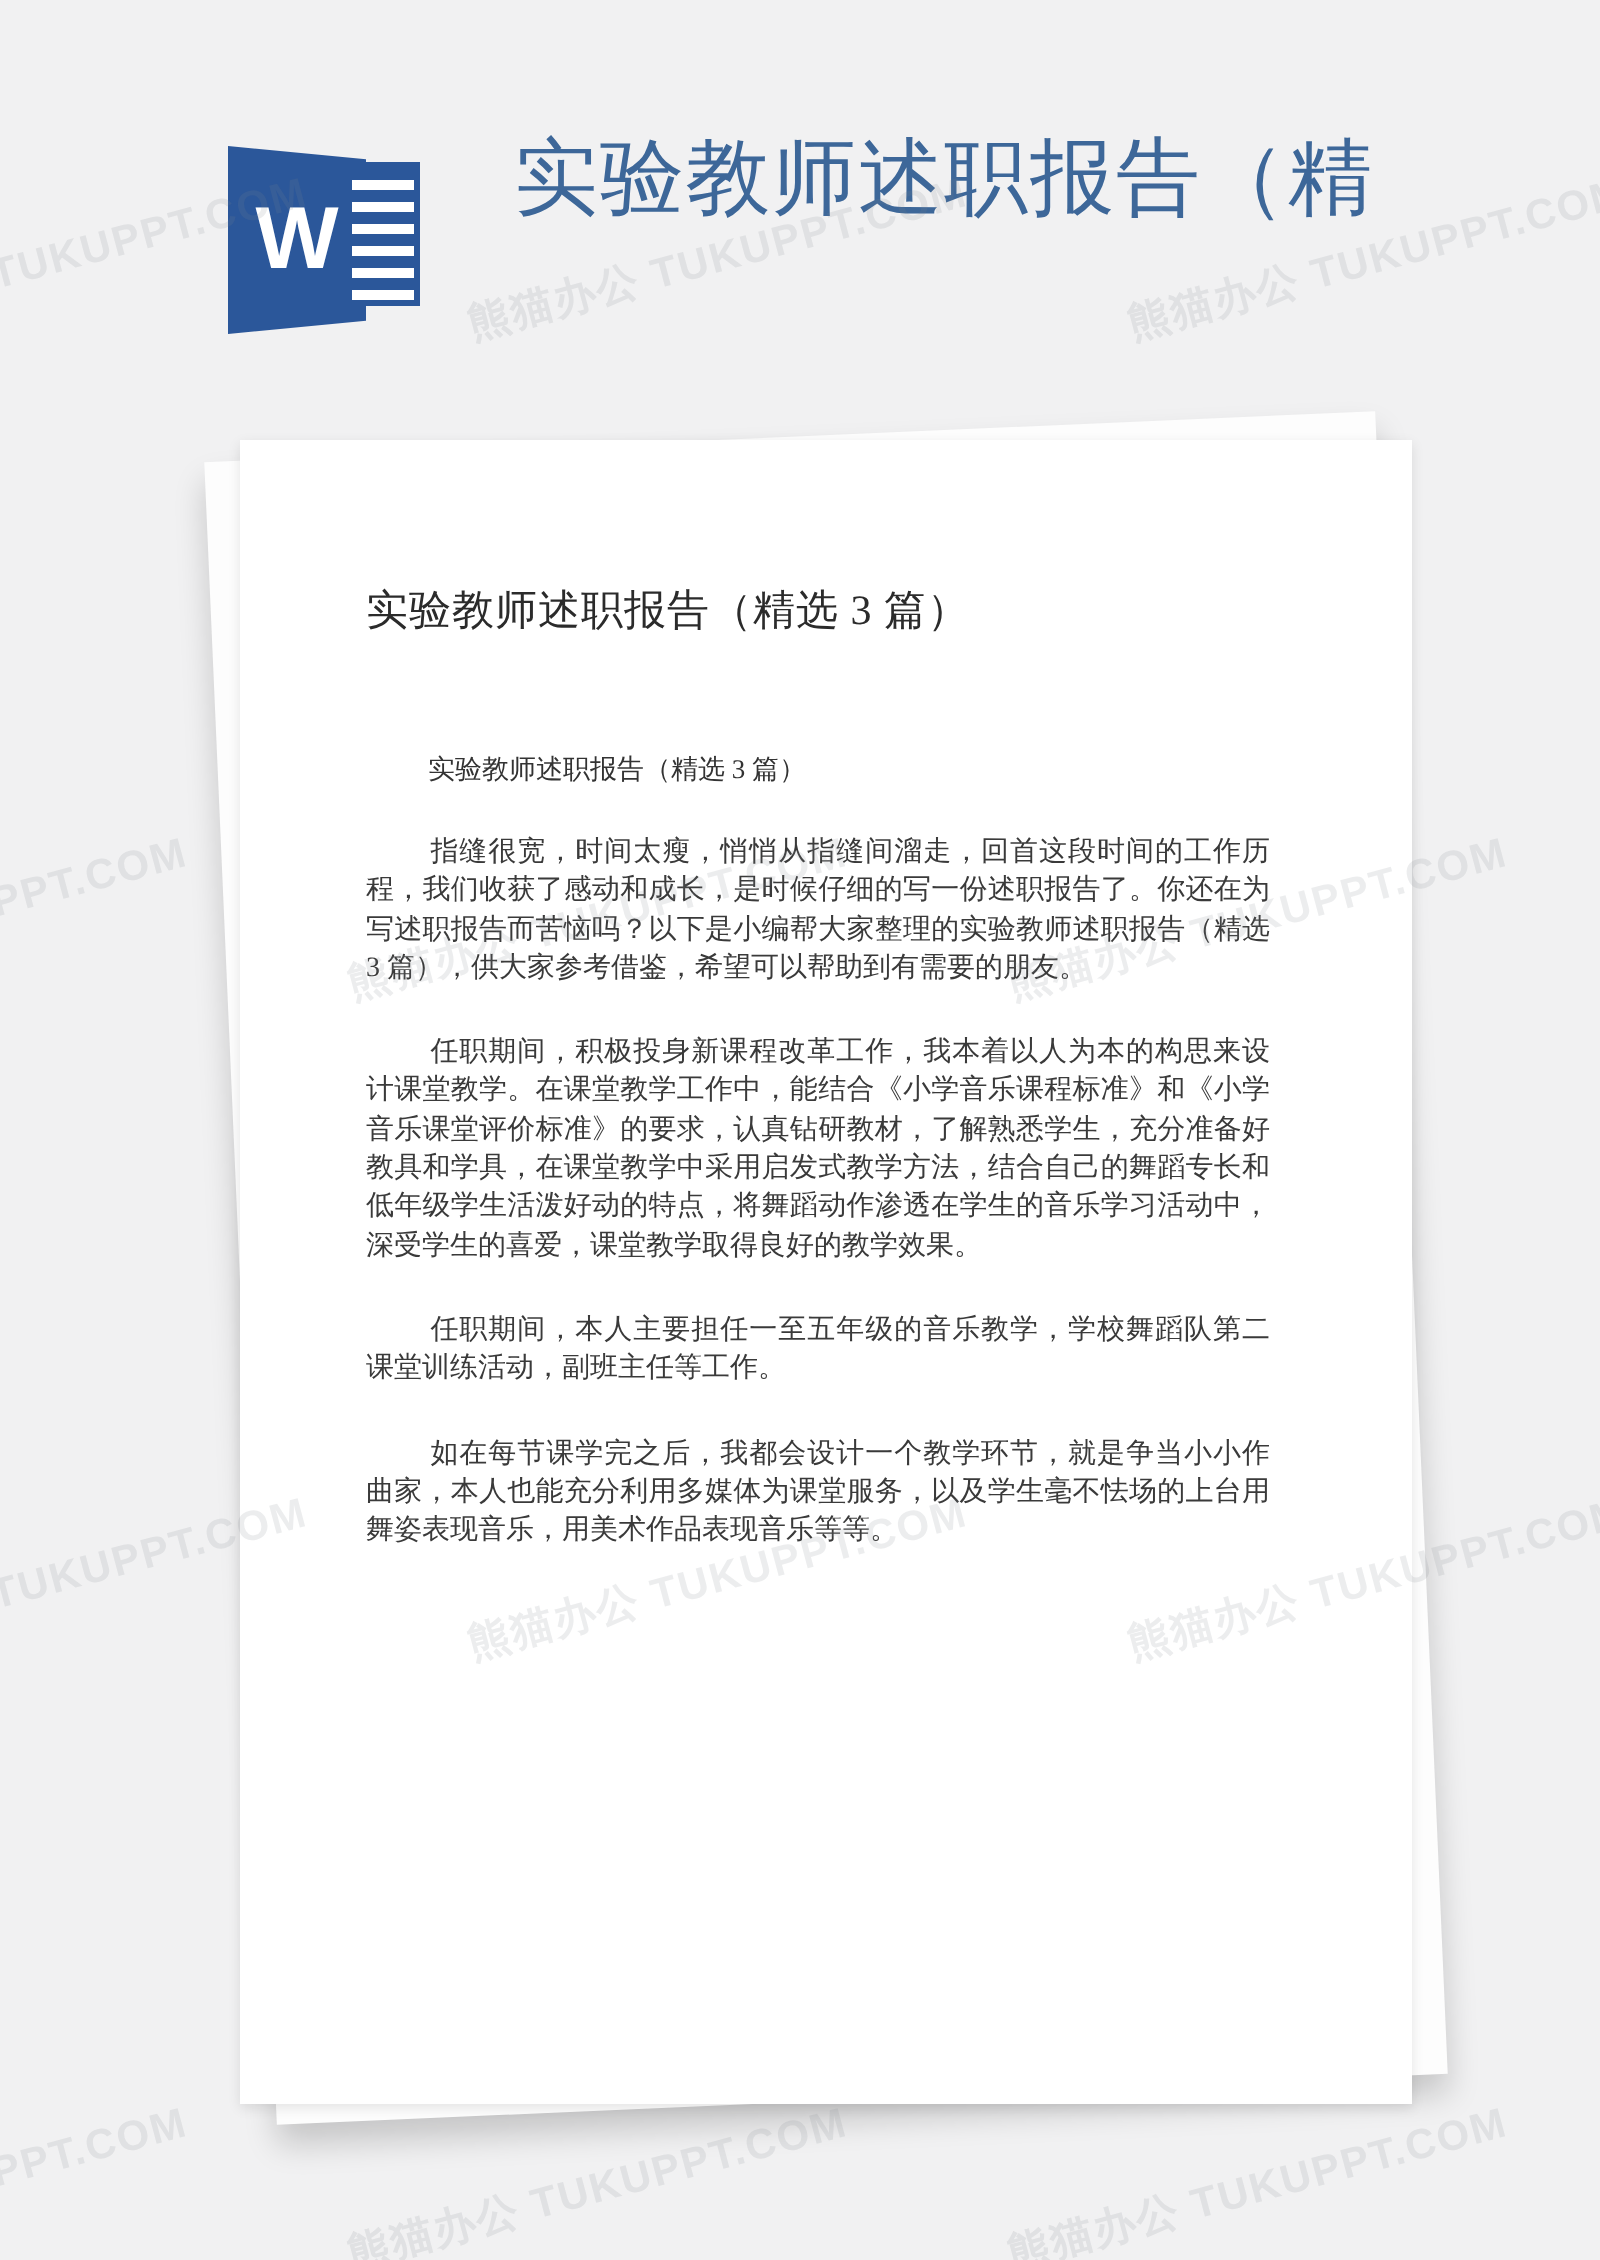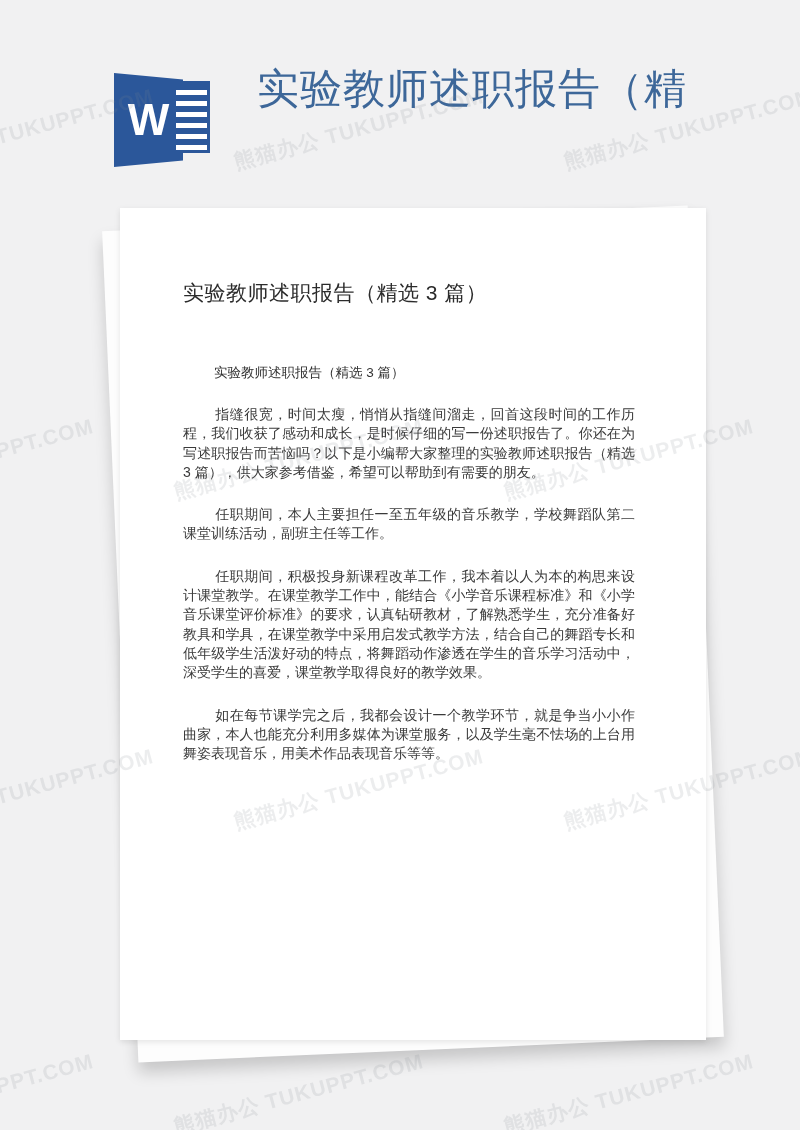--- a/index.html
+++ b/index.html
@@ -55,27 +55,27 @@
 
   
   .doc-page-behind{
     position:absolute;left:120px;top:208px;width:586px;height:832px;
     background:#fdfdfd;
     transform:translateY(10px) rotate(-2.5deg);
     box-shadow:0 10px 16px rgba(0,0,0,0.18);
     z-index:1;
   }
   .doc-page{
-    position:absolute;left:120px;top:208px;width:586px;height:832px;
+    position:absolute;left:120px;top:220px;width:586px;height:832px;
     background:#ffffff;
     box-shadow:0 2px 6px rgba(0,0,0,0.10);
     z-index:2;
     box-sizing:border-box;
     padding:70px 71px 0 63px;
-    font-family:Liberation Sans, sans-serif;
+    font-family:Liberation Serif, serif;
     color:#3a3a3a;
   }
   .doc-heading{
     font-size:21px;line-height:30px;
     color:#2b2b2b;
     font-weight:400;
     margin:0 0 55px 0;
     letter-spacing:0.5px;
   }
   .doc-subheading{
@@ -107,22 +107,22 @@
     <span>实验教师述职报告（精</span>
   </div>
 </div>
 
 <div class="doc-page-behind"></div>
 
 <div class="doc-page">
   <h1 class="doc-heading">实验教师述职报告（精选 3 篇）</h1>
   <p class="doc-subheading">实验教师述职报告（精选 3 篇）</p>
   <p class="doc-para">指缝很宽，时间太瘦，悄悄从指缝间溜走，回首这段时间的工作历程，我们收获了感动和成长，是时候仔细的写一份述职报告了。你还在为写述职报告而苦恼吗？以下是小编帮大家整理的实验教师述职报告（精选 3 篇），供大家参考借鉴，希望可以帮助到有需要的朋友。</p>
+  <p class="doc-para">任职期间，积极投身新课程改革工作，我本着以人为本的构思来设计课堂教学。在课堂教学工作中，能结合《小学音乐课程标准》和《小学音乐课堂评价标准》的要求，认真钻研教材，了解熟悉学生，充分准备好教具和学具，在课堂教学中采用启发式教学方法，结合自己的舞蹈专长和低年级学生活泼好动的特点，将舞蹈动作渗透在学生的音乐学习活动中，深受学生的喜爱，课堂教学取得良好的教学效果。</p>
   <p class="doc-para">任职期间，本人主要担任一至五年级的音乐教学，学校舞蹈队第二课堂训练活动，副班主任等工作。</p>
-  <p class="doc-para">任职期间，积极投身新课程改革工作，我本着以人为本的构思来设计课堂教学。在课堂教学工作中，能结合《小学音乐课程标准》和《小学音乐课堂评价标准》的要求，认真钻研教材，了解熟悉学生，充分准备好教具和学具，在课堂教学中采用启发式教学方法，结合自己的舞蹈专长和低年级学生活泼好动的特点，将舞蹈动作渗透在学生的音乐学习活动中，深受学生的喜爱，课堂教学取得良好的教学效果。</p>
   <p class="doc-para">如在每节课学完之后，我都会设计一个教学环节，就是争当小小作曲家，本人也能充分利用多媒体为课堂服务，以及学生毫不怯场的上台用舞姿表现音乐，用美术作品表现音乐等等。</p>
 </div>
 
 <div class="wm-layer" id="wm-layer">
     <div class="wm-tile" style="left: -100px; top: 115px;">熊猫办公 TUKUPPT.COM</div>
     <div class="wm-tile" style="left: 230px; top: 115px;">熊猫办公 TUKUPPT.COM</div>
     <div class="wm-tile" style="left: 560px; top: 115px;">熊猫办公 TUKUPPT.COM</div>
     <div class="wm-tile" style="left: -160px; top: 445px;">熊猫办公 TUKUPPT.COM</div>
     <div class="wm-tile" style="left: 170px; top: 445px;">熊猫办公 TUKUPPT.COM</div>
     <div class="wm-tile" style="left: 500px; top: 445px;">熊猫办公 TUKUPPT.COM</div>

